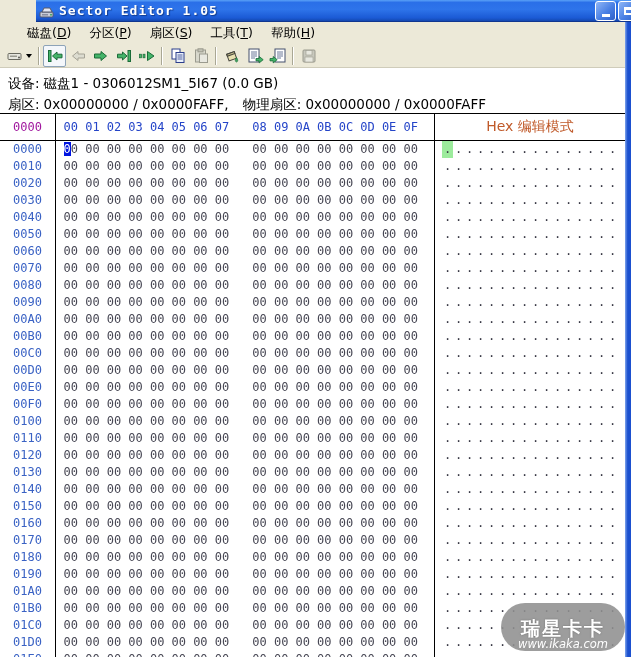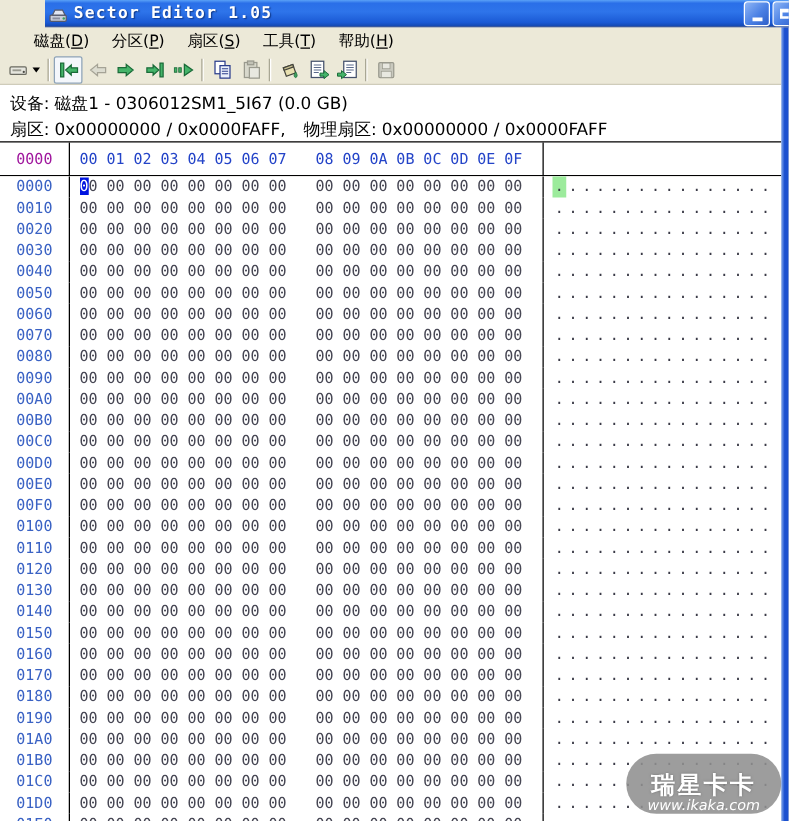--- a/index.html
+++ b/index.html
@@ -253,20 +253,21 @@
       <span class="colhead">07</span>
       <span class="colhead group2">08</span>
       <span class="colhead">09</span>
       <span class="colhead">0A</span>
       <span class="colhead">0B</span>
       <span class="colhead">0C</span>
       <span class="colhead">0D</span>
       <span class="colhead">0E</span>
       <span class="colhead">0F</span>
     </div>
+  <div class="modehead">Hex 编辑模式</div>
 </div>
 
 <div class="hex-grid">
     <div class="grid-row">
       <span class="row-offset">0000</span>
       <span class="hex-cells">
         <span class="byte-cell"><span class="cursor-nibble">0</span>0</span>
         <span class="byte-cell">00</span>
         <span class="byte-cell">00</span>
         <span class="byte-cell">00</span>

